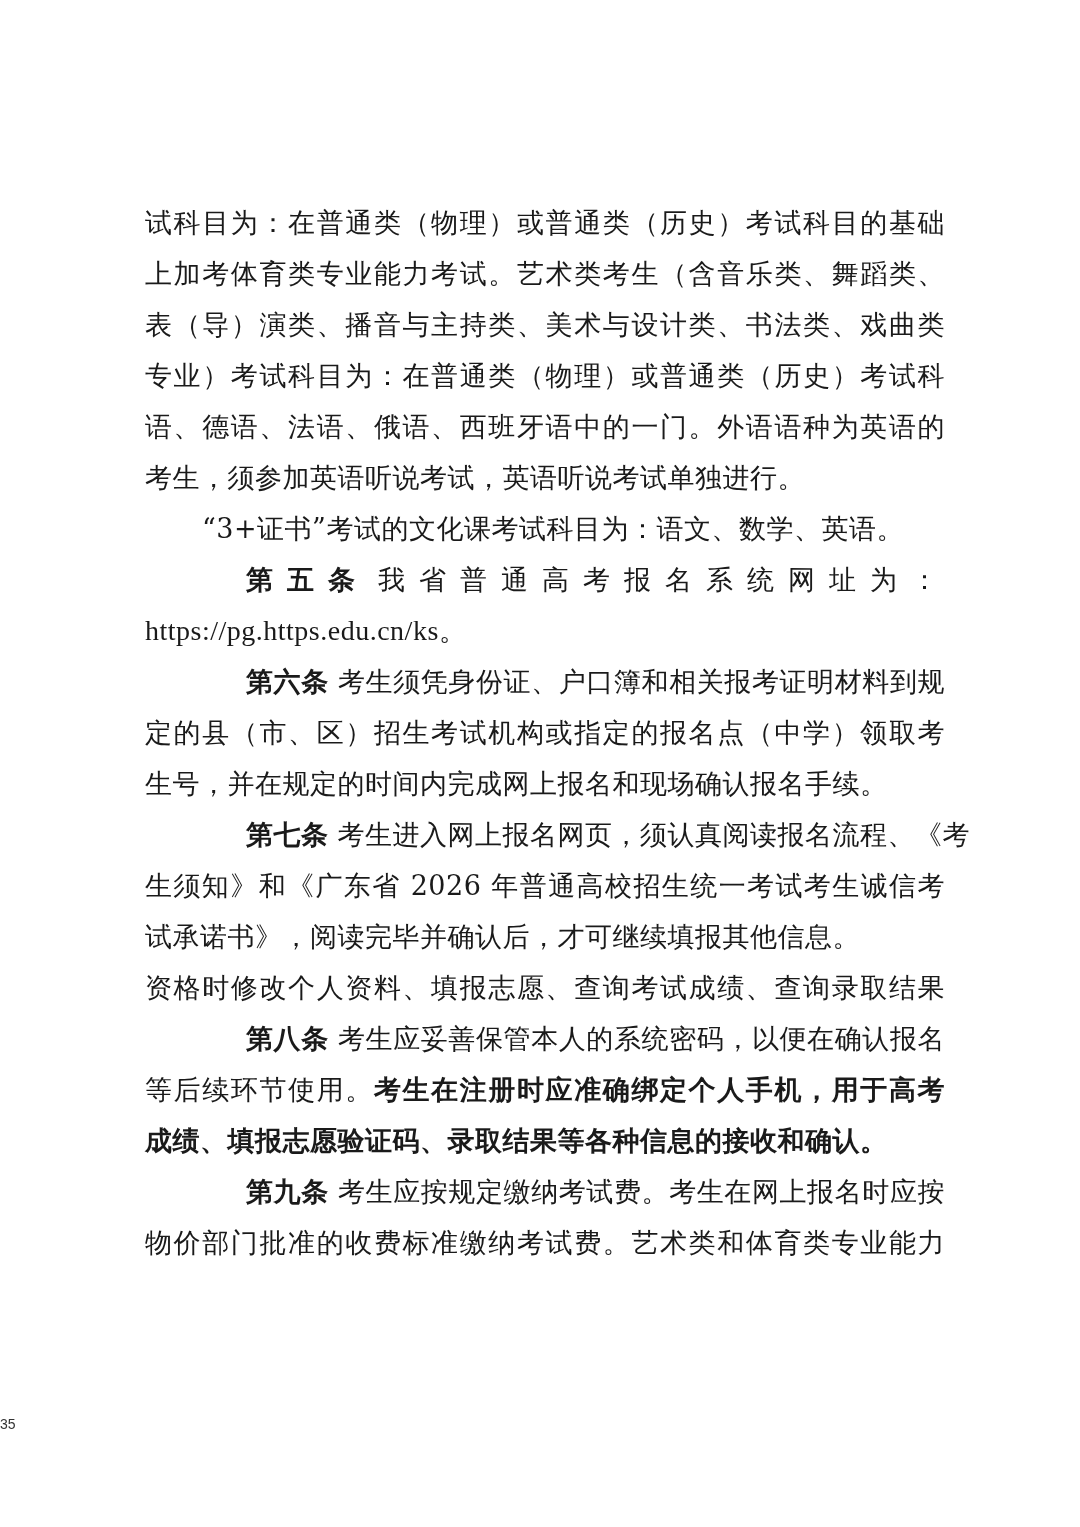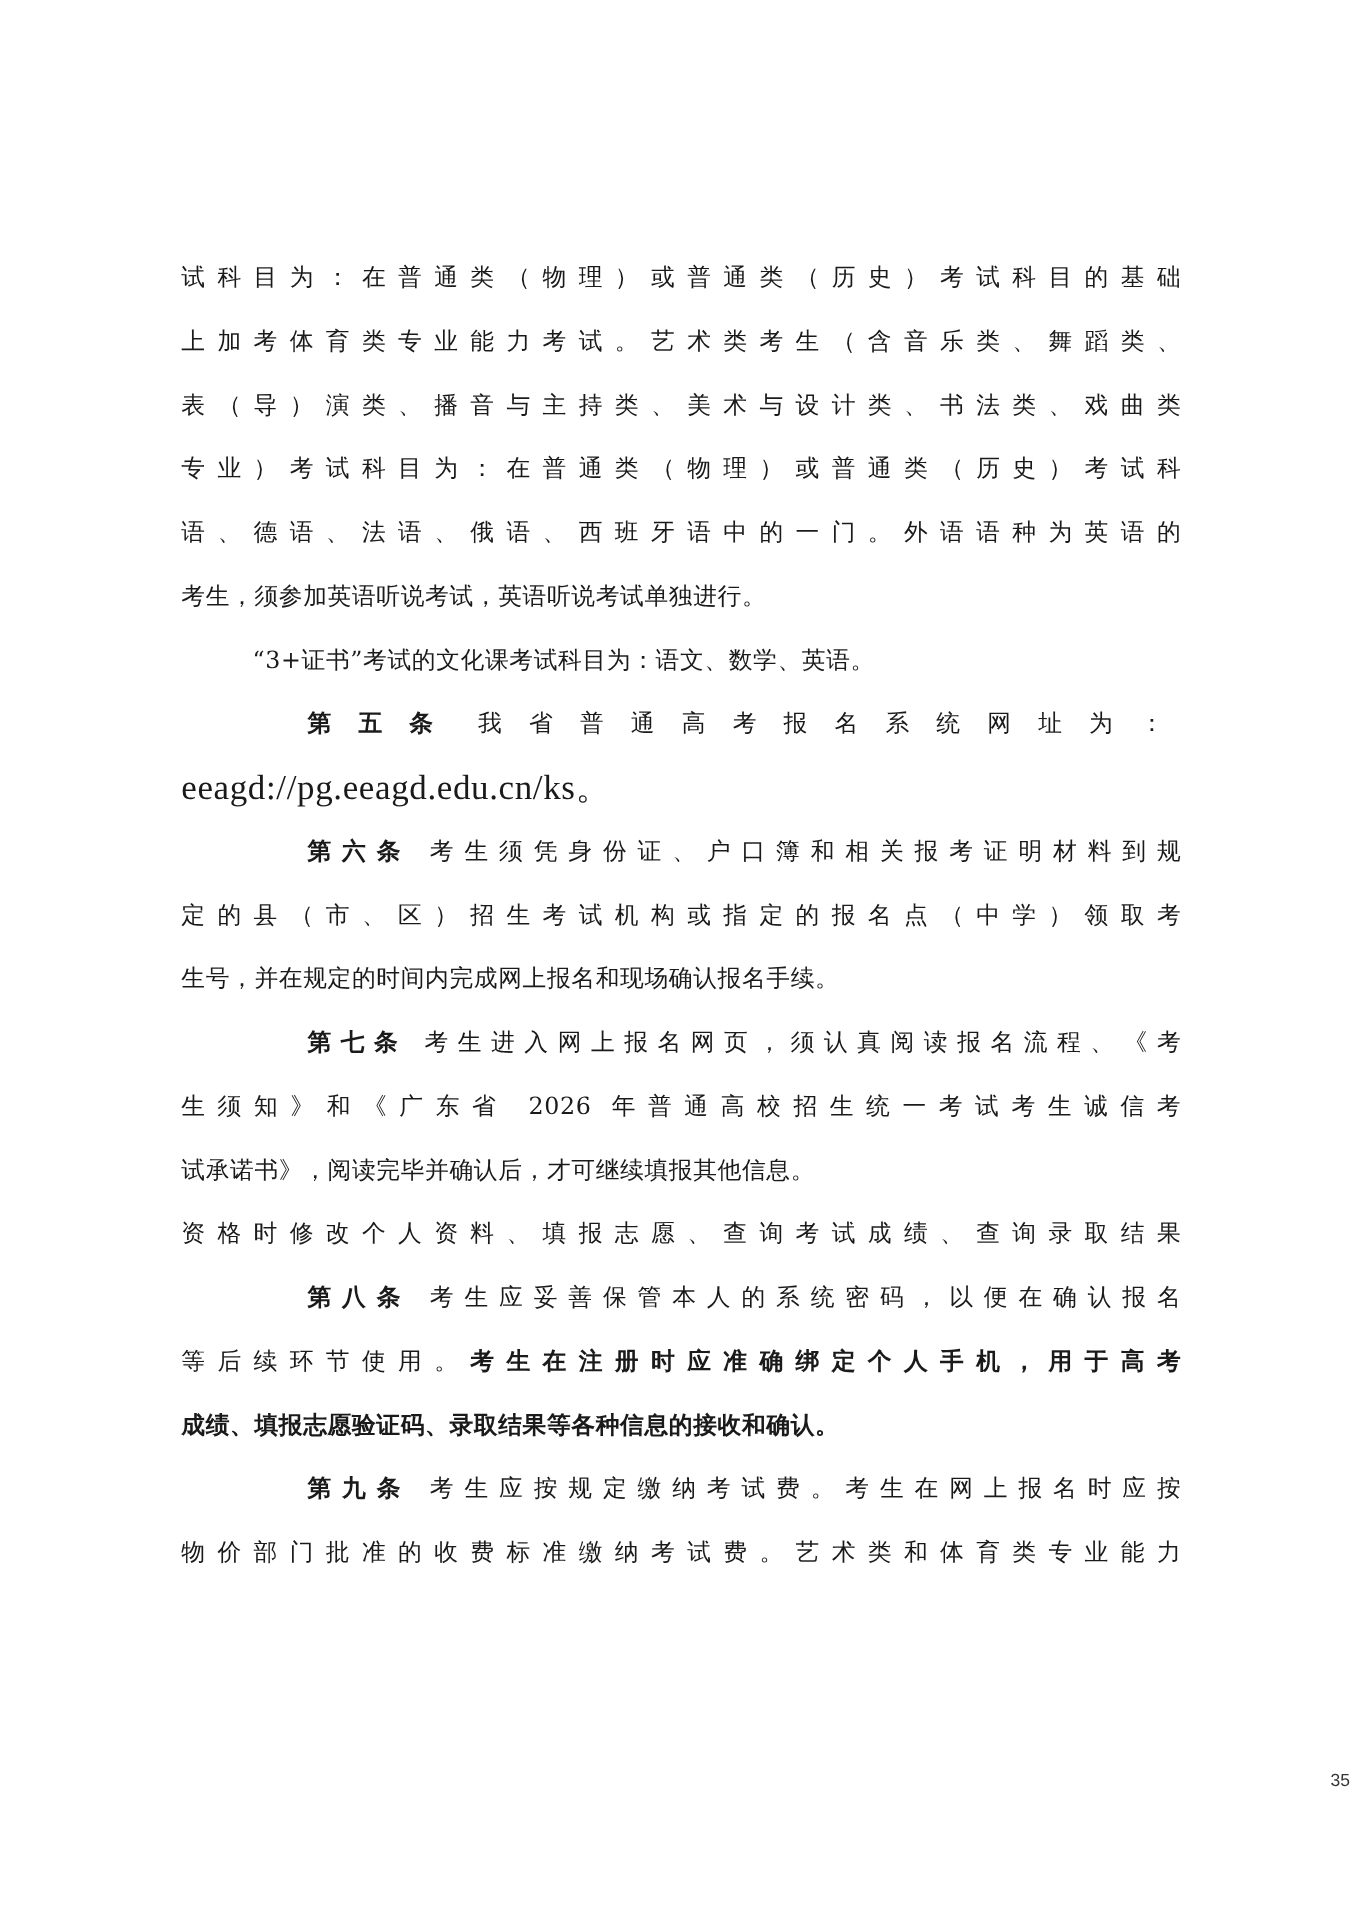--- a/index.html
+++ b/index.html
@@ -17,21 +17,21 @@
     }
     .page {
       position: absolute;
       left: 145px;
       top: 197px;
       width: 800px;
     }
     .line {
       height: 51px;
       line-height: 51px;
-      font-size: 19px;
+      font-size: 27px;
       white-space: nowrap;
       text-align: justify;
       text-align-last: justify;
       letter-spacing: 0.5px;
     }
     .line.last {
       text-align-last: left;
     }
     .indent {
       padding-left: 57px;
@@ -50,21 +50,21 @@
     }
     .url {
       font-family: "Liberation Serif", serif;
       font-size: 28px;
     }
     .page-number {
       position: absolute;
       top: 1416px;
       left: 0;
       width: 1080px;
-      text-align: right;
+      text-align: left;
       font-family: "Liberation Sans", sans-serif;
       font-size: 14px;
       color: #333;
     }
   </style>
 </head>
 <body>
 
 <div class="page">
 
@@ -74,21 +74,21 @@
   <div class="line">专业）考试科目为：在普通类（物理）或普通类（历史）考试科</div>
   <div class="line">语、德语、法语、俄语、西班牙语中的一门。外语语种为英语的</div>
   <div class="line last">考生，须参加英语听说考试，英语听说考试单独进行。</div>
 
   <div class="line last indent">“3+证书”考试的文化课考试科目为：语文、数学、英语。</div>
 
   <div class="line indent">
     <span class="bold spaced">第五条</span>
     <span class="spaced">我省普通高考报名系统网址为：</span>
   </div>
-  <div class="line last url">eeagd://pg.eeagd.edu.cn/ks。</div>
+  <div class="line last url">https://pg.https.edu.cn/ks。</div>
 
   <div class="line indent">
     <span class="bold">第六条</span>
     <span>考生须凭身份证、户口簿和相关报考证明材料到规</span>
   </div>
   <div class="line">定的县（市、区）招生考试机构或指定的报名点（中学）领取考</div>
   <div class="line last">生号，并在规定的时间内完成网上报名和现场确认报名手续。</div>
 
   <div class="line indent">
     <span class="bold">第七条</span>

